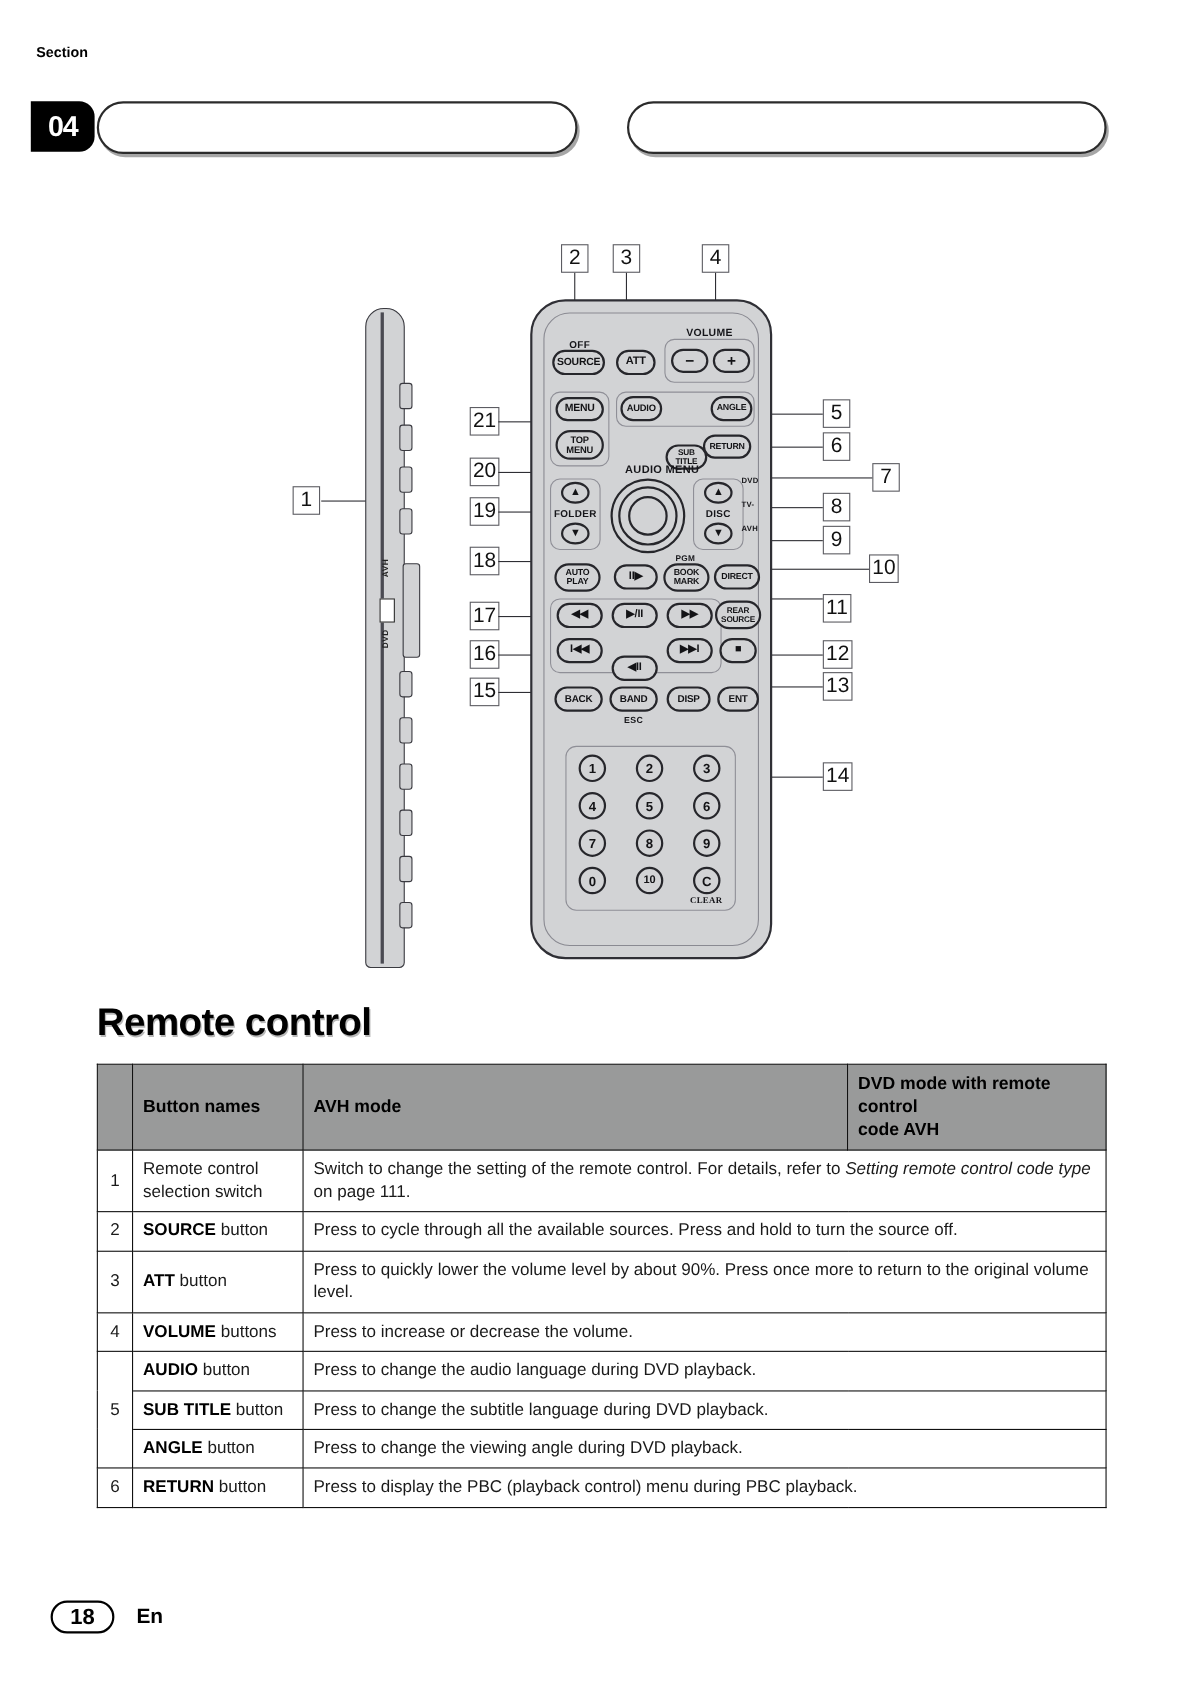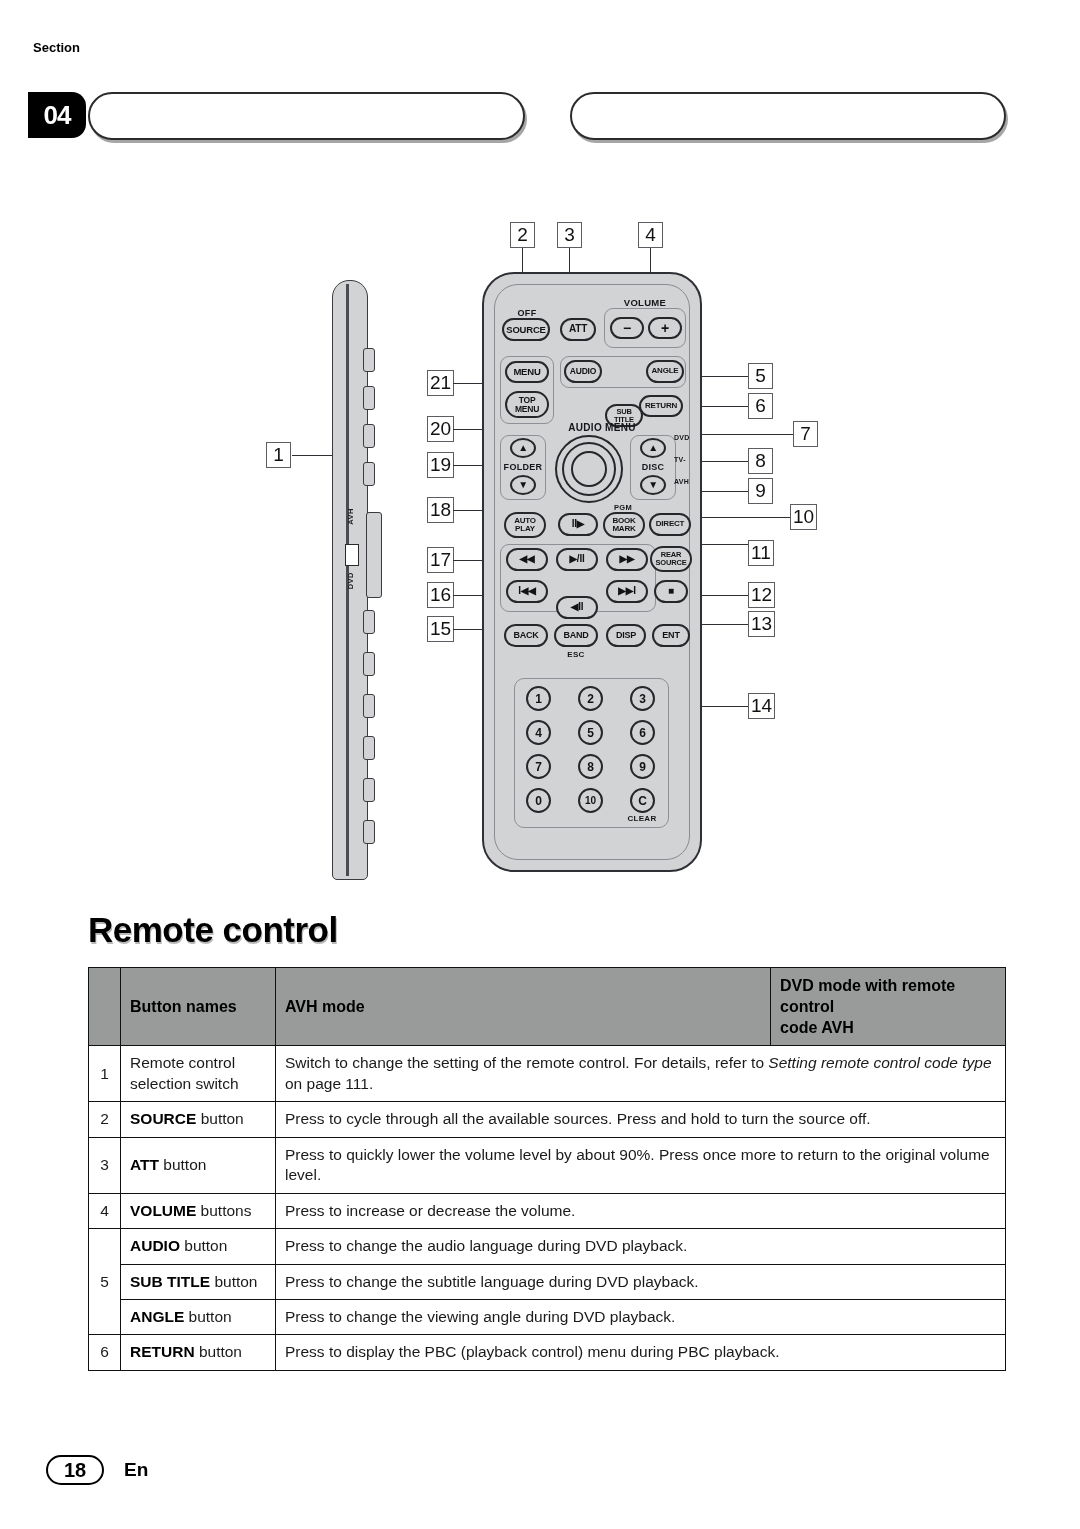--- a/index.html
+++ b/index.html
@@ -335,21 +335,21 @@
       <div class="kbtn" style="left:116px;top:8px;">3</div>
       <div class="kbtn" style="left:12px;top:42px;">4</div>
       <div class="kbtn" style="left:64px;top:42px;">5</div>
       <div class="kbtn" style="left:116px;top:42px;">6</div>
       <div class="kbtn" style="left:12px;top:76px;">7</div>
       <div class="kbtn" style="left:64px;top:76px;">8</div>
       <div class="kbtn" style="left:116px;top:76px;">9</div>
       <div class="kbtn" style="left:12px;top:110px;">0</div>
       <div class="kbtn ten" style="left:64px;top:110px;">10</div>
       <div class="kbtn" style="left:116px;top:110px;">C</div>
-      <div class="lbl" style="left:104px;top:136px;width:48px;font-size:8px;">CLEAR</div>
+      <div class="lbl" style="left:104px;top:136px;width:48px;font-size:8px;font-family:Liberation Serif, serif;">CLEAR</div>
     </div>
   </div>
 </div>
 
 <div id="remote-heading">Remote control</div>
 
 <table id="tbl">
   <thead>
     <tr>
       <th class="c-num"></th>

